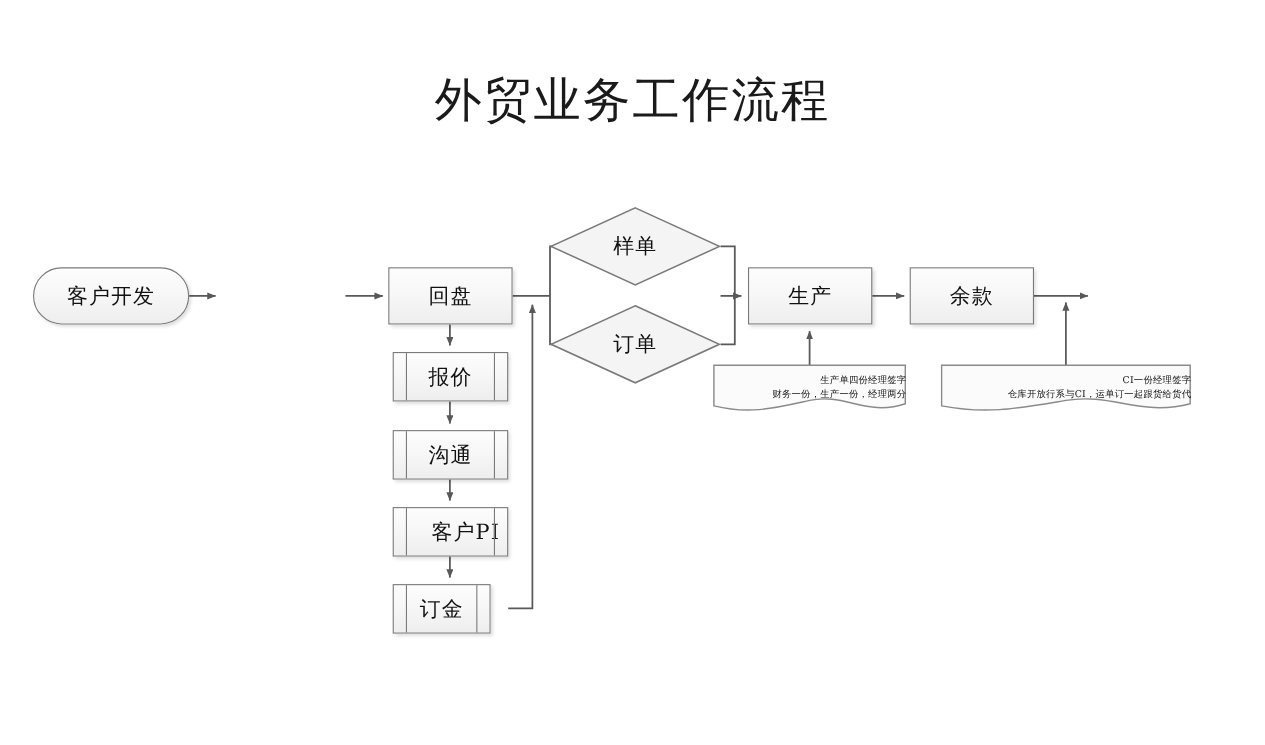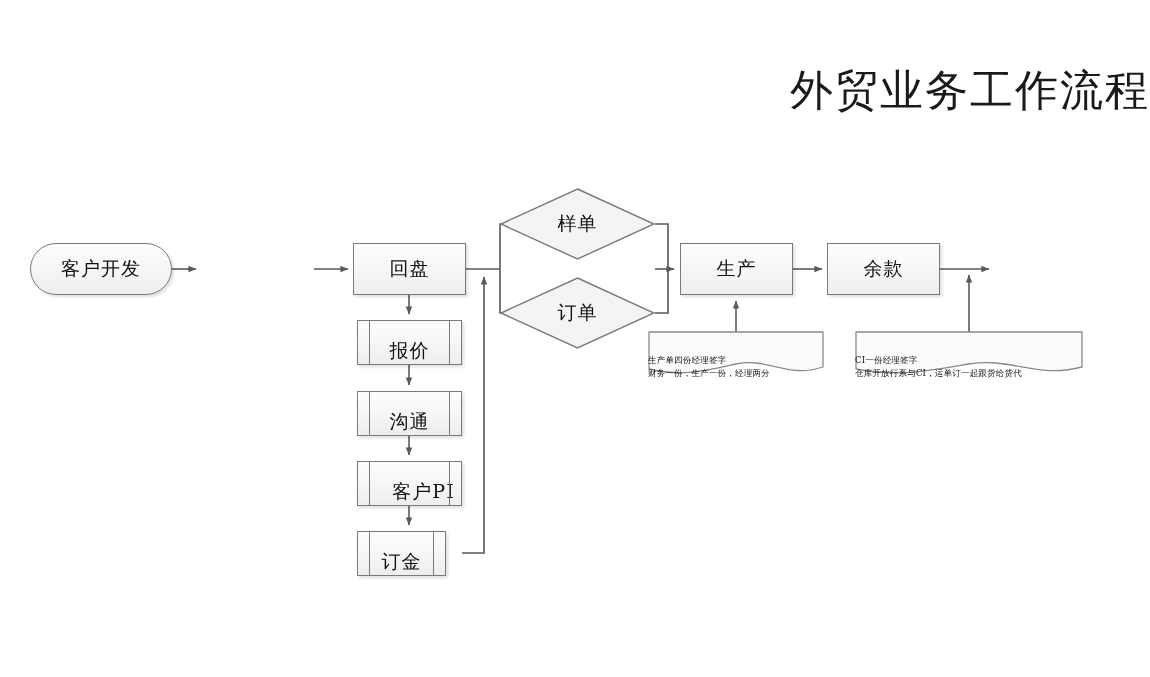--- a/index.html
+++ b/index.html
@@ -26,21 +26,21 @@
     width: 1150px;
     height: 677px;
     pointer-events: none;
   }
 
   .title {
     position: absolute;
     left: 0;
     top: 62px;
     width: 1150px;
-    text-align: right;
+    text-align: center;
     font-family: "DejaVu Serif", "Liberation Serif", serif;
     font-size: 43px;
     color: #1a1a1a;
     letter-spacing: 2px;
     white-space: nowrap;
   }
 
   .node {
     position: absolute;
     box-sizing: border-box;
@@ -67,21 +67,20 @@
     border: 1px solid #7a7a7a;
     border-radius: 30px;
     box-shadow: 2px 2px 3px rgba(0,0,0,0.13);
   }
 
   
   .predef {
     background: linear-gradient(to bottom, #fdfdfd 0%, #f7f7f7 45%, #eeeeee 100%);
     border: 1px solid #7a7a7a;
     box-shadow: 2px 2px 3px rgba(0,0,0,0.13);
-    align-items: flex-end;
   }
   .predef::before,
   .predef::after {
     content: "";
     position: absolute;
     top: 0;
     bottom: 0;
     width: 0;
     border-left: 1px solid #7a7a7a;
   }
@@ -113,26 +112,26 @@
   .note svg {
     position: absolute;
     left: 0; top: 0;
     width: 100%;
     height: 100%;
     z-index: 0;
   }
   .note-text {
     position: relative;
     z-index: 1;
-    text-align: left;
+    text-align: right;
     font-family: "DejaVu Serif", "Liberation Serif", serif;
     font-size: 8.5px;
     line-height: 13px;
     color: #111111;
-    padding-top: 23px;
+    padding-top: 9px;
     letter-spacing: 0.2px;
     white-space: nowrap;
   }
   .note-text div { display: block; }
 </style>
 </head>
 <body>
 
 <div id="canvas">
 

